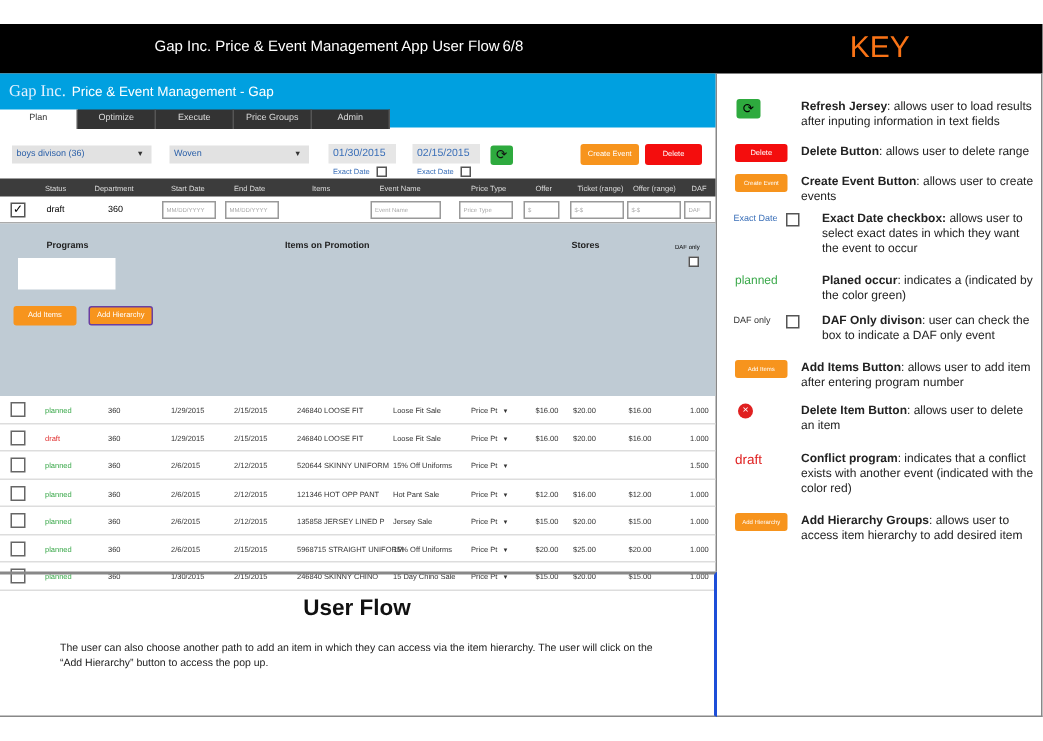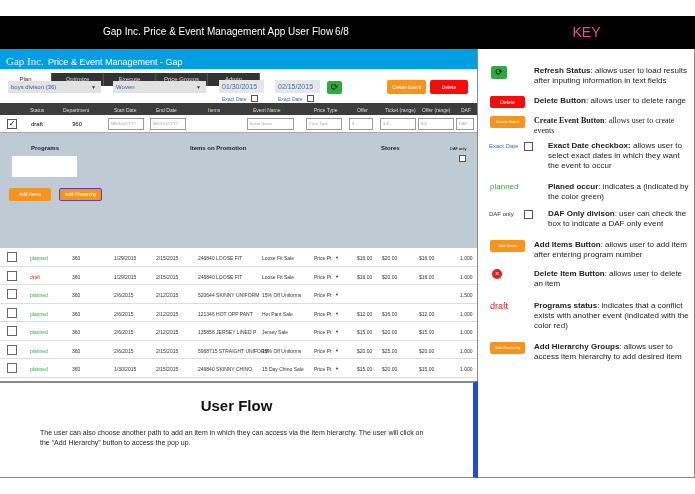--- a/index.html
+++ b/index.html
@@ -1,22 +1,22 @@
 <!DOCTYPE html>
 <html><head>
 <meta charset="utf-8">
 <style>
 *{box-sizing:border-box;margin:0;padding:0}
 body{width:695px;height:494px;background:#fff;font-family:"Liberation Sans",sans-serif;position:relative;overflow:hidden}
 .topbar{position:absolute;left:0;top:16px;width:478px;height:33px;background:#000;color:#fff;font-size:10px}
 .topbar .t{position:absolute;left:103px;top:10px}
 .topbar .p{position:absolute;left:335px;top:10px}
-.keyhead{position:absolute;left:478px;top:16px;width:217px;height:33px;background:#000;color:#ec4899;font-size:14px;text-align:center;line-height:33px}
+.keyhead{position:absolute;left:478px;top:16px;width:217px;height:33px;background:#000;color:#f97316;font-size:20px;text-align:center;line-height:33px}
 .app{position:absolute;left:0;top:49px;width:478px;height:332px;border-right:1px solid #888}
-.appbar{height:20px;background:#00a0e0;position:relative}
+.appbar{height:36px;background:#00a0e0;position:relative}
 .appbar .brand{position:absolute;left:6px;top:6px;color:#e0f0ff;font-family:"Liberation Serif",serif;font-size:11px}
 .appbar .brand b{font-weight:normal;color:#fff;font-family:"Liberation Sans",sans-serif;font-size:9px;margin-left:4px}
 .tabs{position:absolute;left:0;top:24px;display:flex}
 .tab{width:52px;height:13px;background:#333;color:#ddd;font-size:6px;text-align:center;line-height:13px;border-right:1px solid #555}
 .tab.active{background:#fff;color:#333}
 .filters{height:34px;position:relative}
 .sel{position:absolute;height:12px;background:#e2e2e2;color:#2a5fa8;font-size:6px;line-height:12px;padding-left:3px}
 .sel .arr{position:absolute;right:5px;top:0;color:#333;font-size:5px}
 .date{position:absolute;height:13px;background:#e6e6e6;color:#3a6fb8;font-size:7px;line-height:13px;padding-left:3px;width:45px}
 .exact{position:absolute;font-size:5px;color:#3a6fb8}
@@ -29,21 +29,21 @@
 .thead span{position:absolute;top:4px}
 .editrow{height:18px;position:relative;border-bottom:1px solid #aaa}
 .in{position:absolute;top:3px;height:12px;border:1px solid #999;background:#fff;font-size:4px;color:#aaa;padding-left:2px;line-height:10px}
 .panel{height:115px;background:#bfcbd4;position:relative}
 .panel .h{position:absolute;font-size:6px;font-weight:bold;color:#222}
 .prog{position:absolute;left:12px;top:23px;width:65px;height:21px;background:#fff}
 .rows .r{height:18.5px;position:relative;border-bottom:1px solid #ddd;font-size:5px;color:#333}
 .rows .r span{position:absolute;top:7px}
 .rows .r .ck{position:absolute;left:7px;top:4px;width:10px;height:10px;border:1px solid #666;background:#fff}
 .green{color:#3aa84a}.redt{color:#e03030}
-.flow{position:absolute;left:0;top:381px;width:478px;height:97px;border-top:2px solid #888;border-right:5px solid #1d4ed8;border-bottom:1px solid #888}
+.flow{position:absolute;left:0;top:381px;width:478px;height:97px;border-top:2px solid #888;border-right:2px solid #1d4ed8;border-bottom:1px solid #888}
 .flow h2{text-align:center;font-size:15px;font-weight:bold;margin-top:14px;color:#111}
 .flow p{font-size:7px;color:#222;margin:14px 40px 0 40px;line-height:10px}
 .key{position:absolute;left:478px;top:49px;width:217px;height:429px;border-right:1px solid #888;border-bottom:1px solid #888}
 .ki{position:absolute;left:0;width:217px}
 .ki .d{position:absolute;left:56px;font-size:8px;color:#222;line-height:10px;width:158px}
 .ki .d b{font-weight:bold}
 </style>
 </head>
 <body>
 
@@ -223,29 +223,29 @@
 </div>
 
 <div class="flow">
   <h2>User Flow</h2>
   <p>The user can also choose another path to add an item in which they can access via the item hierarchy.  The user will click on the “Add Hierarchy” button to access the pop up.</p>
 </div>
 
 <div class="key" id="key">
     <div class="ki" style="top: 17px;">
       <div style="position:absolute;left:13px;top:0;width:16px;height:13px;background:#2eaa3e;border-radius:2px;text-align:center;font-size:9px;line-height:13px">⟳</div>
-      <div class="d" style="top:0;"><b>Refresh Status</b><span>:  allows user to load results after inputing information in text fields</span></div>
+      <div class="d" style="top:0;"><b>Refresh Jersey</b><span>:  allows user to load results after inputing information in text fields</span></div>
     </div>
     <div class="ki" style="top: 47px;">
       <div class="btn red" style="left:12px;top:0;width:35px;height:12px;line-height:12px">Delete</div>
       <div class="d" style="top:0;"><b>Delete Button</b><span>:  allows user to delete range</span></div>
     </div>
     <div class="ki" style="top: 67px;">
       <div class="btn orange" style="left:12px;top:0;width:35px;height:12px;line-height:12px;font-size:4px">Create Event</div>
-      <div class="d" style="top:0;font-family:Liberation Serif, serif;"><b>Create Event Button</b><span>:  allows user to create events</span></div>
+      <div class="d" style="top:0;"><b>Create Event Button</b><span>:  allows user to create events</span></div>
     </div>
     <div class="ki" style="top: 92px;">
       <span style="position:absolute;left:11px;top:2px;font-size:6px;color:#3a6fb8">Exact Date</span>
       <span class="cb" style="left:46px;top:1px;width:9px;height:9px"></span>
       <div class="d" style="top:0;left:70px;width:144px"><b>Exact Date checkbox:</b><span>  allows user to select exact dates in which they want the event to occur</span></div>
     </div>
     <div class="ki" style="top: 133px;">
       <span style="position:absolute;left:12px;top:0;font-size:8px;color:#3aa84a">planned</span>
       <div class="d" style="top:0;left:70px;width:144px"><b>Planed occur</b><span>:  indicates a (indicated by the color green)</span></div>
     </div>
@@ -257,19 +257,19 @@
     <div class="ki" style="top: 191px;">
       <div class="btn orange" style="left:12px;top:0;width:35px;height:12px;line-height:12px;font-size:4px">Add Items</div>
       <div class="d" style="top:0;"><b>Add Items Button</b><span>:  allows user to add item after entering program number</span></div>
     </div>
     <div class="ki" style="top: 220px;">
       <div style="position:absolute;left:14px;top:0;width:10px;height:10px;border-radius:50%;background:#e02020;color:#fff;font-size:7px;text-align:center;line-height:10px">×</div>
       <div class="d" style="top:0;"><b>Delete Item Button</b><span>:  allows user to delete an item</span></div>
     </div>
     <div class="ki" style="top: 252px;">
       <span style="position:absolute;left:12px;top:0;font-size:9px;color:#e02020">draft</span>
-      <div class="d" style="top:0;"><b>Programs status</b><span>:  indicates that a conflict exists with another event (indicated with the color red)</span></div>
+      <div class="d" style="top:0;"><b>Conflict program</b><span>:  indicates that a conflict exists with another event (indicated with the color red)</span></div>
     </div>
     <div class="ki" style="top: 293px;">
       <div class="btn orange" style="left:12px;top:0;width:35px;height:12px;line-height:12px;font-size:4px">Add Hierarchy</div>
       <div class="d" style="top:0;"><b>Add Hierarchy Groups</b><span>:  allows user to access item hierarchy to add desired item</span></div>
     </div>
   </div>
 
 </body></html>

